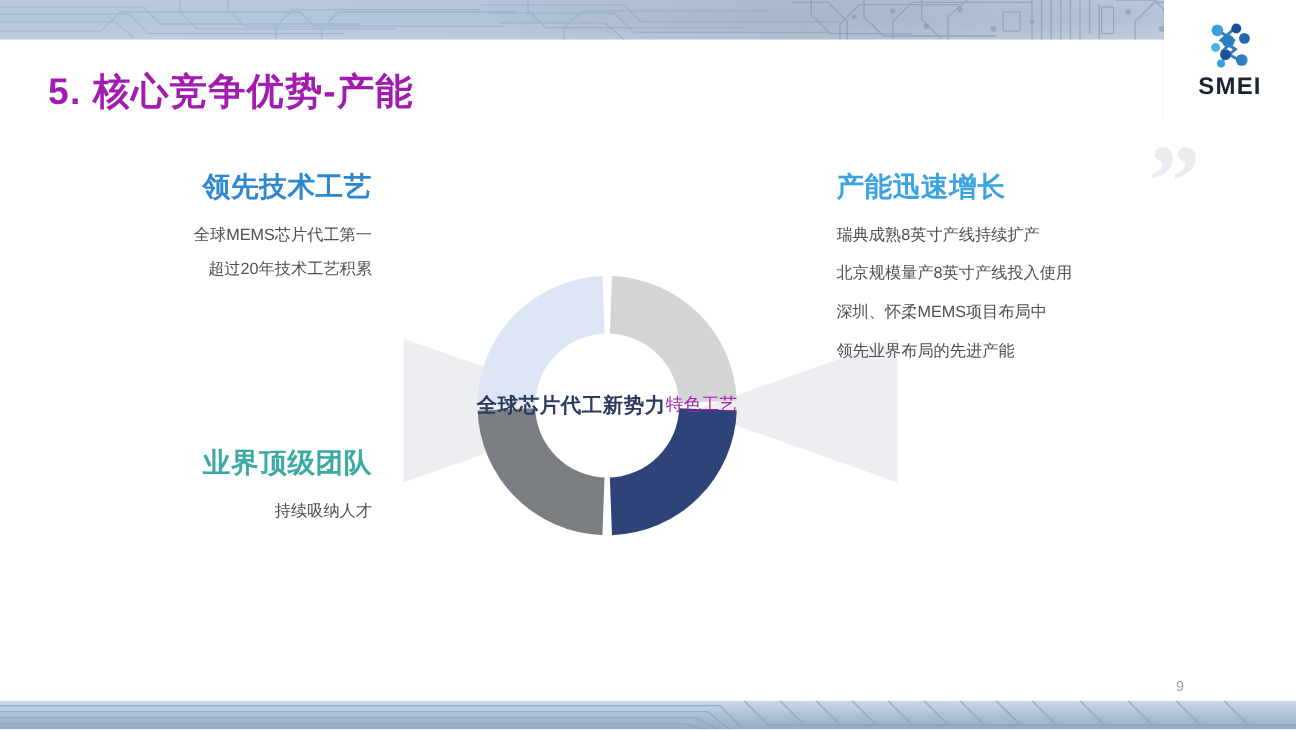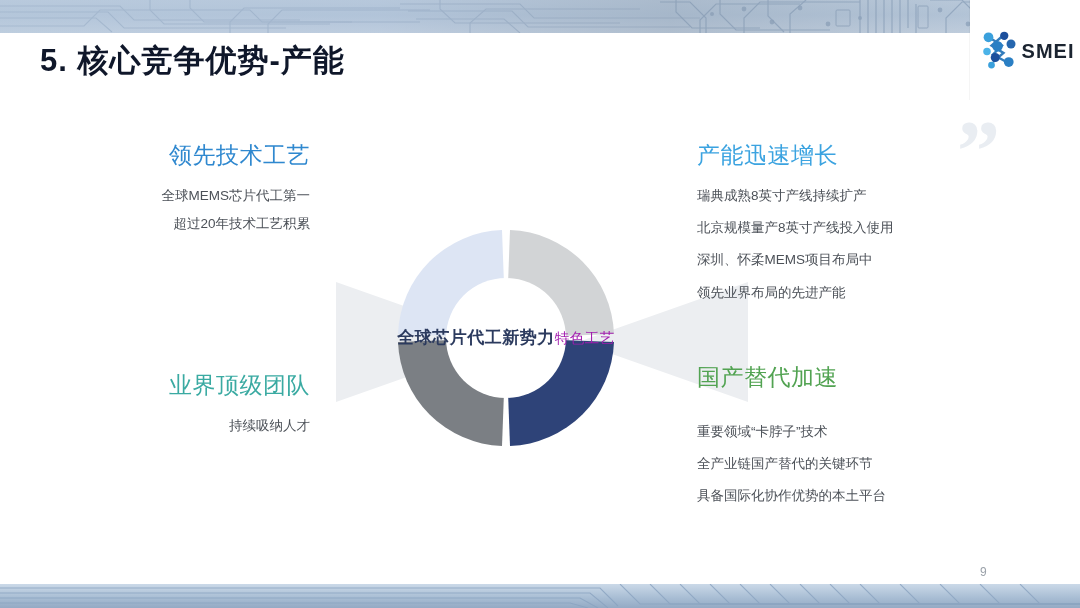--- a/index.html
+++ b/index.html
@@ -52,43 +52,43 @@
 
   
   .logo-box {
     position: absolute;
     right: 0;
     top: 0;
     width: 110px;
     height: 100px;
     background: #ffffff;
     display: flex;
-    flex-direction: row;
+    flex-direction: column;
     align-items: center;
     justify-content: center;
     box-shadow: -1px 0 0 rgba(0,0,0,0.04);
   }
   .logo-mark { width: 46px; height: 42px; }
   .logo-text {
     font-size: 20px;
     font-weight: bold;
     letter-spacing: 1px;
     color: #1b2430;
     margin-top: 2px;
     font-family: "Liberation Sans", sans-serif;
   }
 
   
   .slide-title {
     position: absolute;
     left: 40px;
-    top: 40px;
+    top: 56px;
     font-size: 31px;
     font-weight: bold;
-    color: #0f172a;
+    color: #a21caf;
     letter-spacing: 1px;
     white-space: nowrap;
   }
 
   
   .quote-deco {
     position: absolute;
     left: 957px;
     top: 108px;
     font-size: 86px;
@@ -107,21 +107,21 @@
     height: 120px;
   }
   .bowtie.left  { left: 336px; }
   .bowtie.right { left: 578px; }
 
   
   .block { position: absolute; }
   .block h3 {
     margin: 0 0 16px 0;
     font-size: 23px;
-    font-weight: normal;
+    font-weight: bold;
     letter-spacing: 0.5px;
     white-space: nowrap;
   }
   .block p {
     margin: 0 0 10px 0;
     font-size: 13.5px;
     color: #4c5158;
     line-height: 1.35;
     white-space: nowrap;
   }
@@ -316,27 +316,20 @@
   </div>
 
   <div class="block right" id="block-capacity">
     <h3>产能迅速增长</h3>
     <p>瑞典成熟8英寸产线持续扩产</p>
     <p>北京规模量产8英寸产线投入使用</p>
     <p>深圳、怀柔MEMS项目布局中</p>
     <p>领先业界布局的先进产能</p>
   </div>
 
-  <div class="block right" id="block-domestic">
-    <h3>国产替代加速</h3>
-    <div class="spacer"></div>
-    <p>重要领域“卡脖子”技术</p>
-    <p>全产业链国产替代的关键环节</p>
-    <p>具备国际化协作优势的本土平台</p>
-  </div>
 
   <div class="page-no">9</div>
 
   <div class="bottom-band">
     <svg width="1080" height="24" viewBox="0 0 1080 24">
       <g stroke="#8aa3c0" stroke-width="1.1" fill="none" opacity="0.8">
         <path d="M0 4 H600 L618 22"></path>
         <path d="M0 9 H590 L608 24"></path>
         <path d="M0 14 H580 L598 24"></path>
         <path d="M0 19 H570 L588 24"></path>

